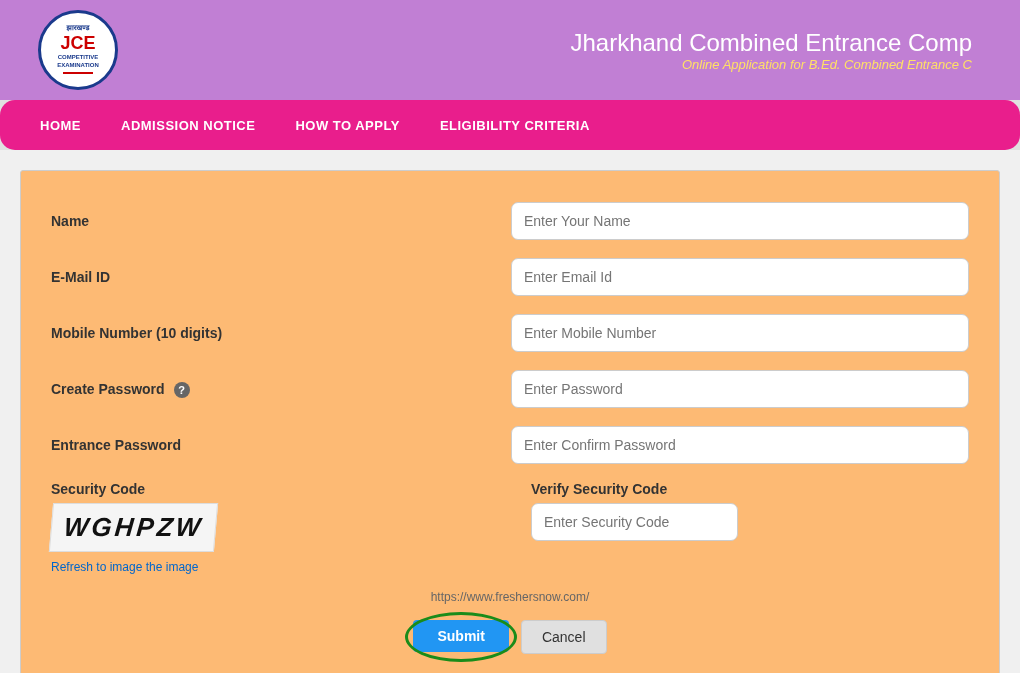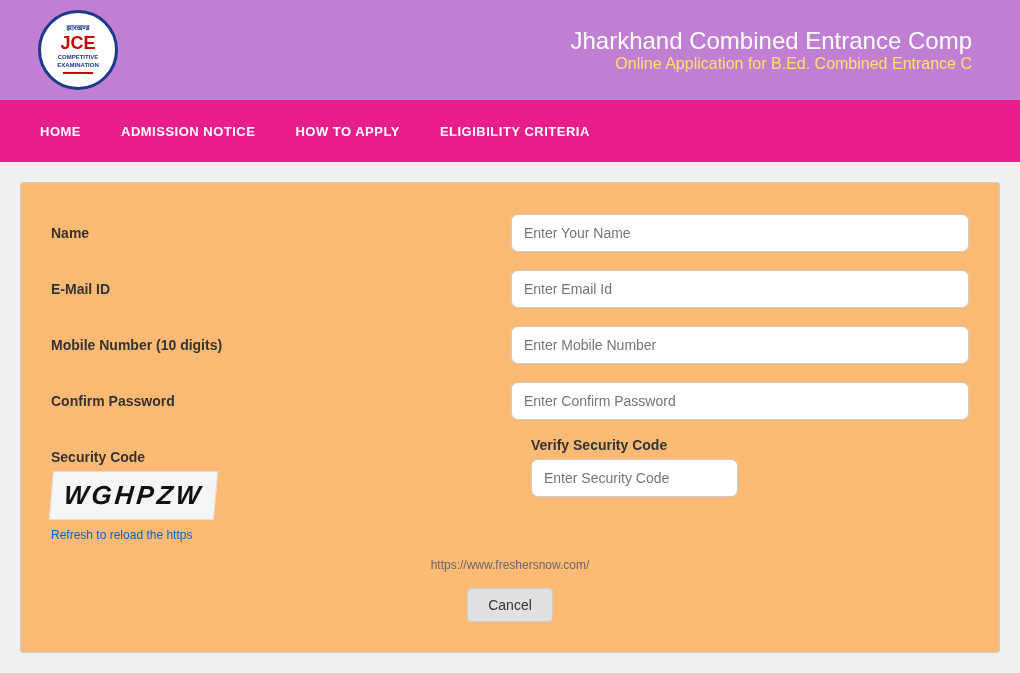--- a/index.html
+++ b/index.html
@@ -58,31 +58,33 @@
       margin-left: auto;
       text-align: right;
       padding-right: 10px;
     }
     .header-title h1 {
       font-size: 24px;
       font-weight: normal;
       color: white;
     }
     .header-title p {
-      font-size: 16px;
+      font-size: 13px;
       color: #ffe066;
+      font-style: italic;
     }
 
     
     .nav {
       background: #e91e8c;
       display: flex;
       align-items: center;
       padding: 0 20px;
-      height: 62px;
+      height: 50px;
+      border-radius: 15px;
     }
     .nav a {
       color: white;
       text-decoration: none;
       font-size: 13px;
       font-weight: bold;
       padding: 0 20px;
       height: 45px;
       display: flex;
       align-items: center;
@@ -144,21 +146,20 @@
 
     
     .security-row {
       display: flex;
       align-items: flex-start;
       margin-bottom: 16px;
     }
     .security-left {
       width: 460px;
       flex-shrink: 0;
-      margin-top: 12px;
     }
     .security-label {
       font-size: 14px;
       font-weight: bold;
       color: #333;
       margin-bottom: 6px;
     }
     .captcha-image {
       background: #f5f5f5;
       border: 1px solid #ddd;
@@ -277,38 +278,49 @@
     <div class="form-row">
       <div class="form-label">E-Mail ID</div>
       <input class="form-input" type="email" placeholder="Enter Email Id" style="">
     </div>
 
     <div class="form-row">
       <div class="form-label">Mobile Number (10 digits)</div>
       <input class="form-input" type="tel" placeholder="Enter Mobile Number" style="">
     </div>
 
-
-    <div class="form-row">
-      <div class="form-label">Confirm Password</div>
+    <div class="form-row">
+      <div class="form-label">
+        <span>Create Password</span>
+        <span class="help-icon">?</span>
+      </div>
+      <input class="form-input" type="password" placeholder="Enter Password" style="">
+    </div>
+
+    <div class="form-row">
+      <div class="form-label">Entrance Password</div>
       <input class="form-input" type="password" placeholder="Enter Confirm Password" style="">
     </div>
 
     <div class="security-row">
       <div class="security-left">
         <div class="security-label">Security Code</div>
         <div class="captcha-image">WGHPZW</div>
-        <a class="refresh-link">Refresh to reload the https</a>
+        <a class="refresh-link">Refresh to image the image</a>
       </div>
       <div class="security-right">
         <div class="verify-label">Verify Security Code</div>
         <input class="form-input" type="text" placeholder="Enter Security Code" style="">
       </div>
     </div>
 
     <div class="url-bar">https://www.freshersnow.com/</div>
 
     <div class="buttons-row">
+      <div class="submit-btn-wrapper">
+        <div class="submit-btn-circle"></div>
+        <button class="submit-btn">Submit</button>
+      </div>
       <button class="cancel-btn">Cancel</button>
     </div>
 
   </div>
 </div>
 
 </body></html>

